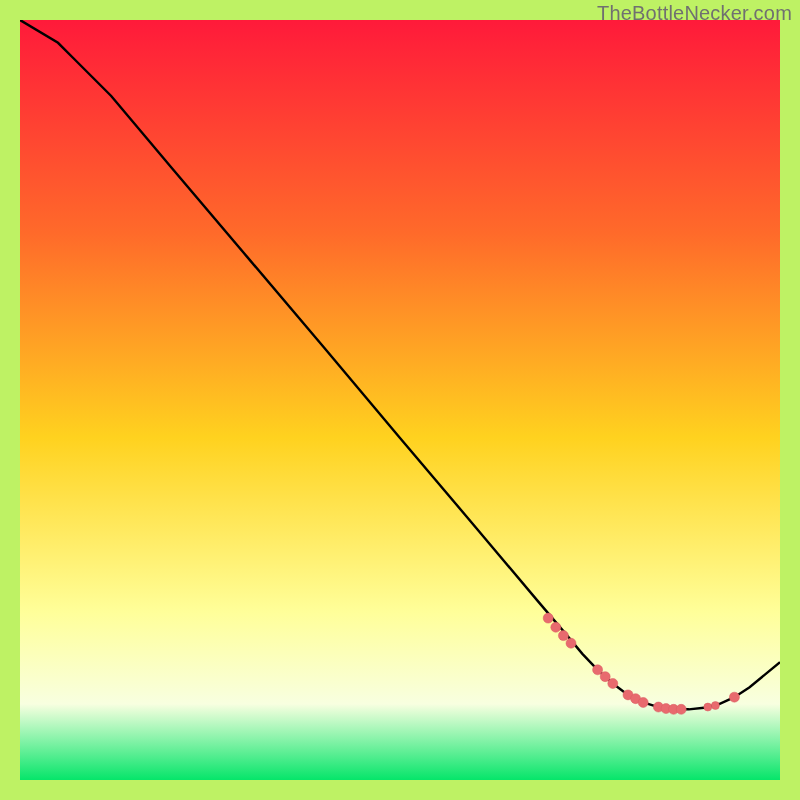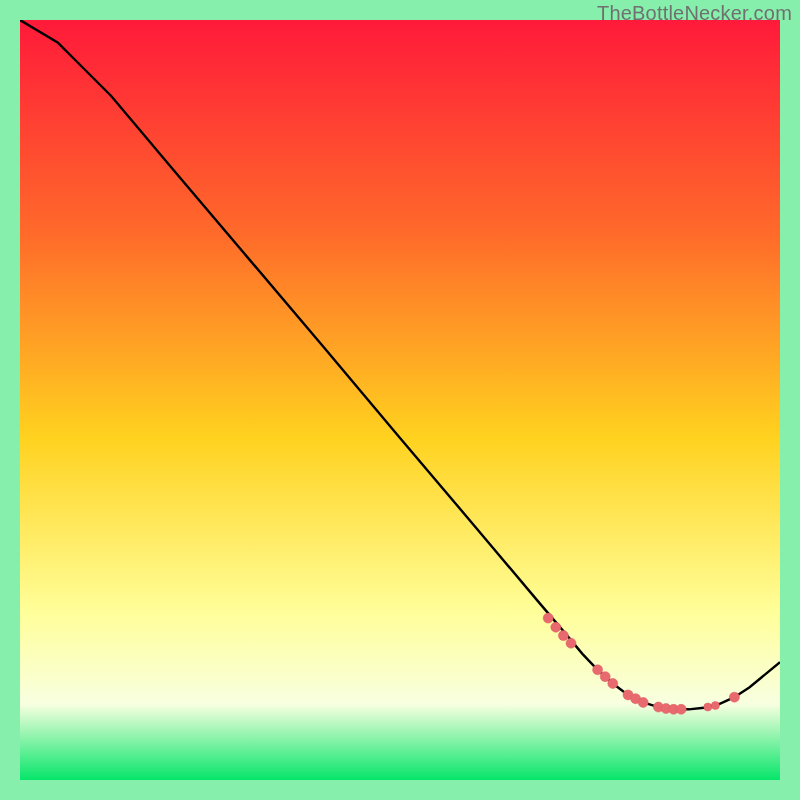--- a/index.html
+++ b/index.html
@@ -8,21 +8,21 @@
     width: 800px;
     height: 800px;
     background: #000;
     overflow: hidden;
     font-family: Arial, Helvetica, sans-serif;
   }
   .stage {
     position: relative;
     width: 800px;
     height: 800px;
-    background: #86efac;
+    background: #bef264;
   }
   .plot {
     position: absolute;
     left: 20px;
     top: 20px;
     width: 760px;
     height: 760px;
   }
   .watermark {
     position: absolute;

